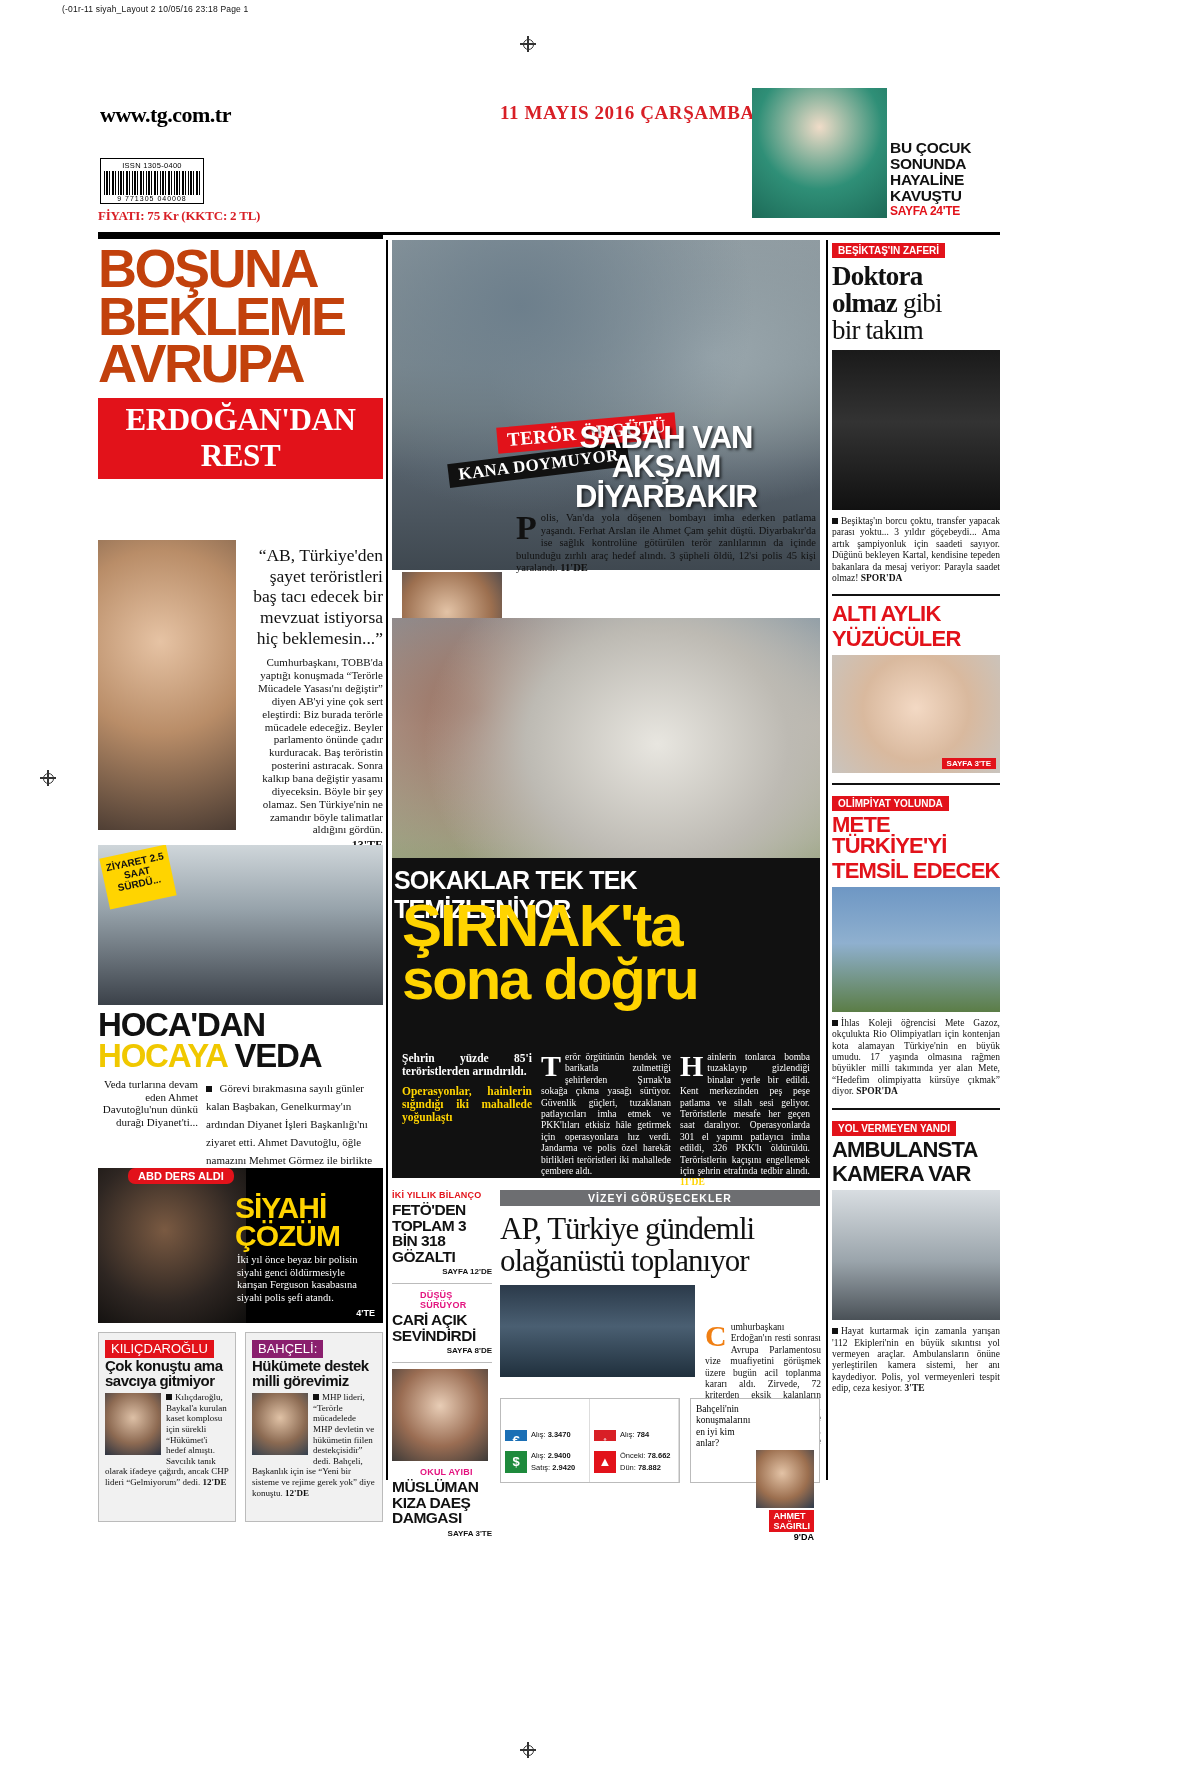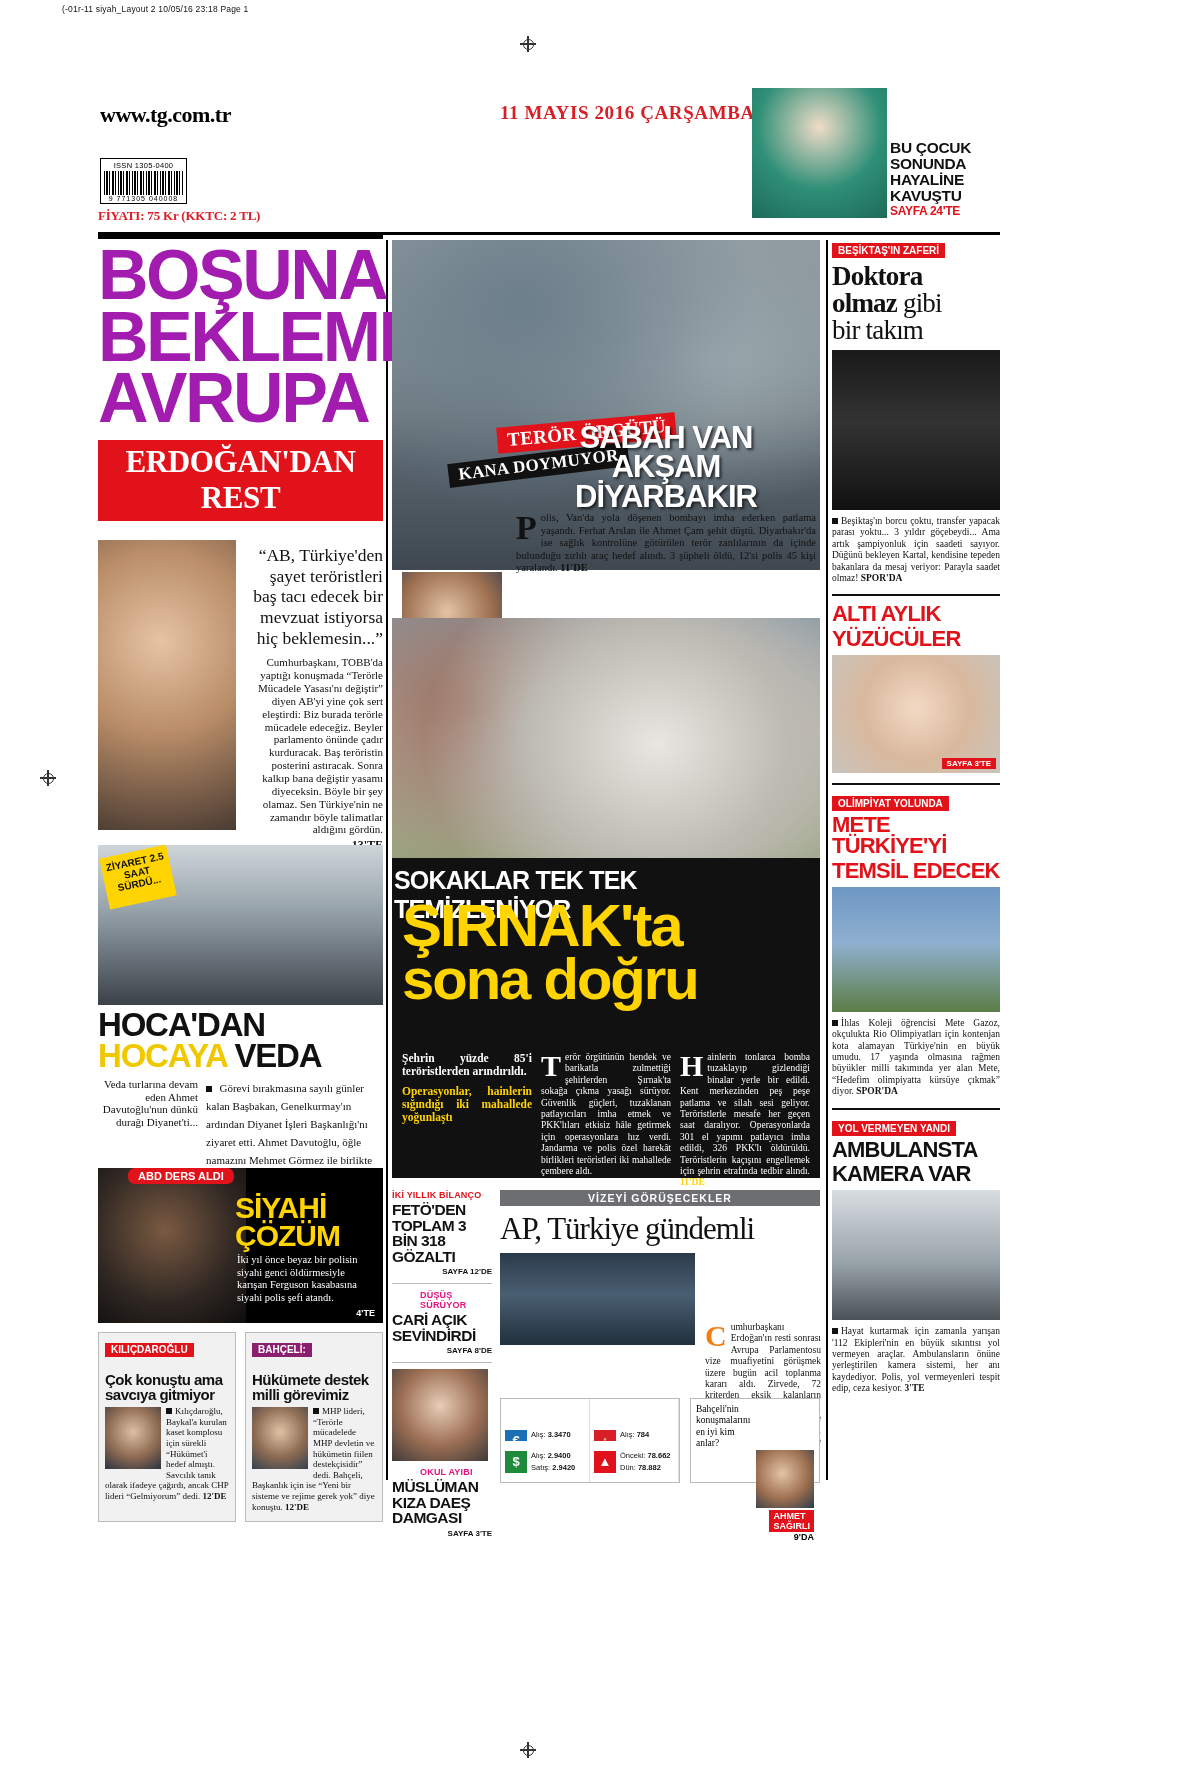--- a/index.html
+++ b/index.html
@@ -16,21 +16,21 @@
   .slug { position:absolute; left:62px; top:4px; font-size:8.5px; color:#111; letter-spacing:.2px; font-family:"Liberation Sans",sans-serif;}
   .reg { position:absolute; width:16px; height:16px; }
   .reg::before, .reg::after { content:""; position:absolute; background:#333; }
   .reg::before { left:7px; top:0; width:1.5px; height:16px; }
   .reg::after  { top:7px; left:0; height:1.5px; width:16px; }
   .reg .circ { position:absolute; left:2.5px; top:2.5px; width:11px; height:11px; border:1.4px solid #333; border-radius:50%; }
 
   
   .masthead { position:absolute; left:0; top:60px; width:1200px; height:175px; }
   .url { position:absolute; left:100px; top:42px; font-family:"Liberation Serif",serif; font-weight:bold; font-size:22px; letter-spacing:-.5px; color:#000;}
-  .barcode-box { position:absolute; left:100px; top:98px; width:87px; height:46px; border:1px solid #000; background:#fff; padding:2px 3px;}
+  .barcode-box { position:absolute; left:100px; top:98px; width:104px; height:46px; border:1px solid #000; background:#fff; padding:2px 3px;}
   .barcode-issn { font-size:7.5px; font-family:"Liberation Sans",sans-serif; letter-spacing:.3px; text-align:center; }
   .bars { height:24px; width:100%; margin-top:1px;
      background: repeating-linear-gradient(to right,
        #000 0 1px, #fff 1px 2px, #000 2px 4px, #fff 4px 5px,
        #000 5px 6px, #fff 6px 8px, #000 8px 10px, #fff 10px 11px,
        #000 11px 12px, #fff 12px 14px); }
   .barcode-num { font-size:7px; text-align:center; letter-spacing:1px; }
   .price { position:absolute; left:98px; top:148px; font-family:"Liberation Serif",serif; font-weight:bold; font-size:13px; color:#d81f26; letter-spacing:-.2px;}
 
   .logo-wrap { position:absolute; left:228px; top:18px; width:510px; height:140px; }
@@ -41,21 +41,21 @@
   .promo-img { position:absolute; left:752px; top:28px; width:135px; height:130px; overflow:hidden; }
   .promo-text { position:absolute; left:890px; top:80px; width:115px; font-weight:bold; font-size:15.5px; line-height:1.03; letter-spacing:-.3px; color:#111; }
   .promo-text .pg { color:#e2121a; }
 
   
   .rule { position:absolute; background:#000; }
 
   
   .leftcol { position:absolute; left:98px; top:232px; width:285px; }
   .bigrule { width:285px; height:7px; background:#000; }
-  .bighead { font-weight:bold; font-size:70px; line-height:.88; letter-spacing:-2.5px; color:#a21caf; margin-top:6px; font-family:"Liberation Sans",sans-serif; }
+  .bighead { font-weight:bold; font-size:54px; line-height:.88; letter-spacing:-2.5px; color:#c2410c; margin-top:6px; font-family:"Liberation Sans",sans-serif; }
   .redbar { margin-top:10px; background:#e2121a; color:#fff; font-family:"Liberation Serif",serif; font-weight:bold; font-size:31px; text-align:center; padding:4px 0 5px; letter-spacing:-.4px;}
   .quote { font-family:"Liberation Serif",serif; font-size:17.5px; line-height:1.18; text-align:right; color:#111; }
   .bodytext { font-family:"Liberation Serif",serif; font-size:11px; line-height:1.17; text-align:right; color:#111; }
 
   .erdophoto { position:absolute; left:98px; top:540px; width:138px; height:290px; overflow:hidden; }
   .quoteblock { position:absolute; left:243px; top:545px; width:140px; }
 
   
   .hoca { position:absolute; left:98px; top:845px; width:285px; }
   .hocaphoto { width:285px; height:160px; overflow:hidden; position:relative; }
@@ -65,21 +65,21 @@
   .hocahead .yell { color:#f0c800; }
 
   
   .siyahi { position:absolute; left:98px; top:1168px; width:285px; height:155px; background:#000; overflow:hidden;}
   .abd { position:absolute; left:128px; top:1168px; background:#e2121a; color:#fff; font-weight:bold; font-size:11px; padding:2px 10px; z-index:5;border-radius:7px;}
   .siyahihead { position:absolute; right:8px; top:26px; width:140px; text-align:left; font-weight:bold; font-size:30px; line-height:.92; color:#ffd400; letter-spacing:-1px;}
   .siyahibody { position:absolute; right:8px; top:86px; width:138px; font-family:"Liberation Serif",serif; font-size:10.5px; line-height:1.2; color:#fff;}
 
   
   .kbox { position:absolute; top:1332px; width:138px; height:190px; border:1px solid #bbb; background:#f1f1f1; padding:6px; }
-  .klabel { background:#e2121a; color:#fff; display:inline-block; font-weight:bold; font-size:10px; padding:1.5px 6px; margin-bottom:15px;}
+  .klabel { background:#e2121a; color:#fff; display:inline-block; font-weight:normal; font-size:13px; padding:1.5px 6px; margin-bottom:0;}
   .klabel.purple { background:#8a1f6e; }
   .khead { font-weight:bold; font-size:15px; line-height:1.02; letter-spacing:-.5px; color:#111;}
   .kimg { width:56px; height:62px; float:left; margin:5px 5px 2px 0; overflow:hidden;}
   .kbody { font-family:"Liberation Serif",serif; font-size:9px; line-height:1.18; color:#111; margin-top:4px;}
 
   
   .centercol { position:absolute; left:392px; top:240px; width:428px; }
   .mainphoto { width:428px; height:330px; overflow:hidden; position:relative; }
   .tag-red { position:absolute; background:#e2121a; color:#fff; font-family:"Liberation Serif",serif; font-weight:bold; font-size:19px; padding:2px 10px; transform:rotate(-5deg); letter-spacing:.3px;}
   .tag-black { position:absolute; background:#111; color:#fff; font-family:"Liberation Serif",serif; font-weight:bold; font-size:17px; padding:2px 10px; transform:rotate(-7deg); letter-spacing:.3px;}
@@ -350,20 +350,21 @@
       <div class="minilabel pink">OKUL AYIBI</div>
       <div class="minihead">MÜSLÜMAN KIZA DAEŞ DAMGASI</div>
       <div class="minipage">SAYFA 3'TE</div>
     </div>
   </div>
 
   <div class="apblock">
     <div class="vizeband">VİZEYİ GÖRÜŞECEKLER</div>
     <div class="aphead">
       <div>AP, Türkiye gündemli</div>
+      <div>olağanüstü toplanıyor</div>
     </div>
     <div class="apphoto">
         <div class="ph ph-eu"></div>
       </div>
     <div class="apbody">
       <span class="dc-o">C</span><span>umhurbaşkanı Erdoğan'ın resti sonrası Avrupa Parlamentosu vize muafiyetini görüşmek üzere bugün acil toplanma kararı aldı. Zirvede, 72 kriterden eksik kalanların masaya yatırılacağı öğrenildi. AP'deki diplomatlar, “Vize muafiyetini askıya almak, mülteci anlaşmasını riske sokar” diyor.</span>
       <b>4'TE</b>
     </div>
   </div>
 

